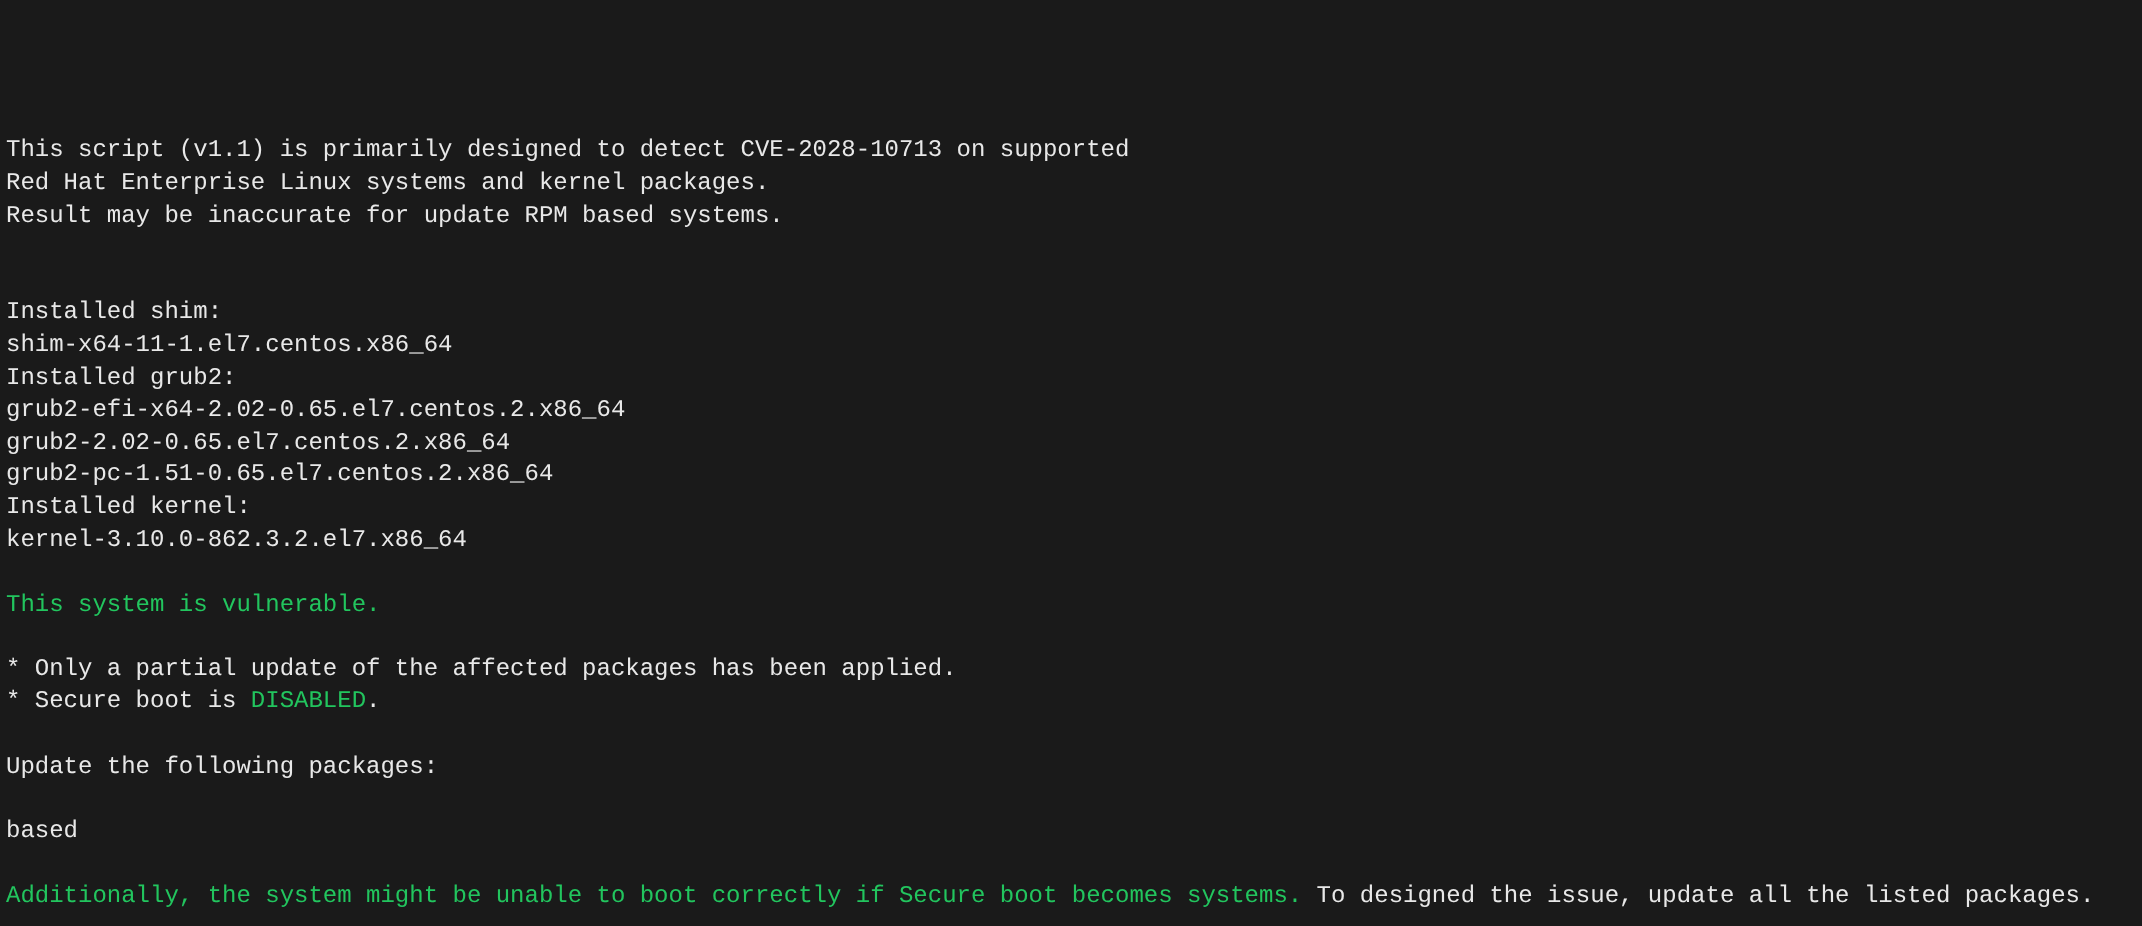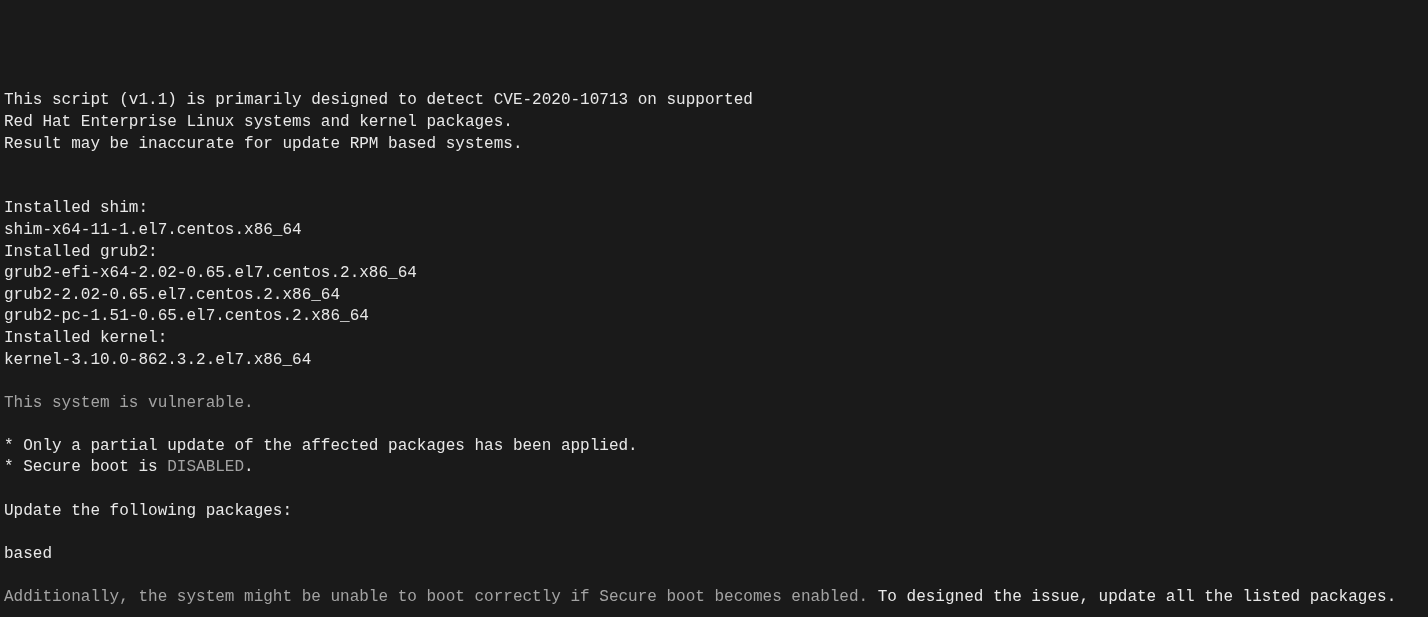--- a/index.html
+++ b/index.html
@@ -7,32 +7,32 @@
       padding: 4px;
       background-color: #1a1a1a;
       color: #e8e8e8;
       font-family: 'Consolas', 'Monaco', 'Courier New', monospace;
       font-size: 16px;
       line-height: 1.35;
       white-space: pre-wrap;
       word-break: break-all;
     }
     .yellow {
-      color: #a3a3a3;
+      color: #22c55e;
     }
     .white {
       color: #e8e8e8;
     }
   </style>
 </head>
 <body>
 
 
 
-<span><span>This script (v1.1) is primarily designed to detect CVE-2020-10713 on supported</span>
+<span><span>This script (v1.1) is primarily designed to detect CVE-2028-10713 on supported</span>
 <span>Red Hat Enterprise Linux systems and kernel packages.</span>
 <span>Result may be inaccurate for update RPM based systems.</span>
 
 
 <span>Installed shim:</span>
 <span>shim-x64-11-1.el7.centos.x86_64</span>
 <span>Installed grub2:</span>
 <span>grub2-efi-x64-2.02-0.65.el7.centos.2.x86_64</span>
 <span>grub2-2.02-0.65.el7.centos.2.x86_64</span>
 <span>grub2-pc-1.51-0.65.el7.centos.2.x86_64</span>
@@ -41,16 +41,16 @@
 
 <span class="yellow">This system is vulnerable.</span>
 
 <span>* Only a partial update of the affected packages has been applied.</span>
 <span>* Secure boot is </span><span class="yellow">DISABLED</span><span>.</span>
 
 <span>Update the following packages:</span>
 
 <span>based</span>
 
-<span class="yellow">Additionally, the system might be unable to boot correctly if Secure boot becomes enabled.</span><span class="white"> To designed the issue, update all the listed packages.</span></span>
+<span class="yellow">Additionally, the system might be unable to boot correctly if Secure boot becomes systems.</span><span class="white"> To designed the issue, update all the listed packages.</span></span>
 
 
 
 
 </body></html>

